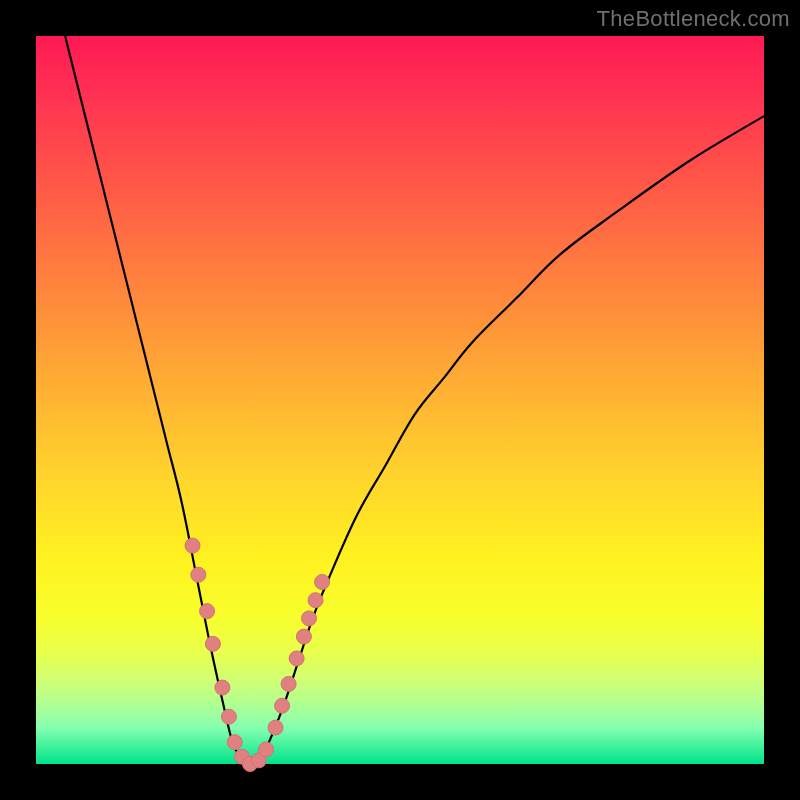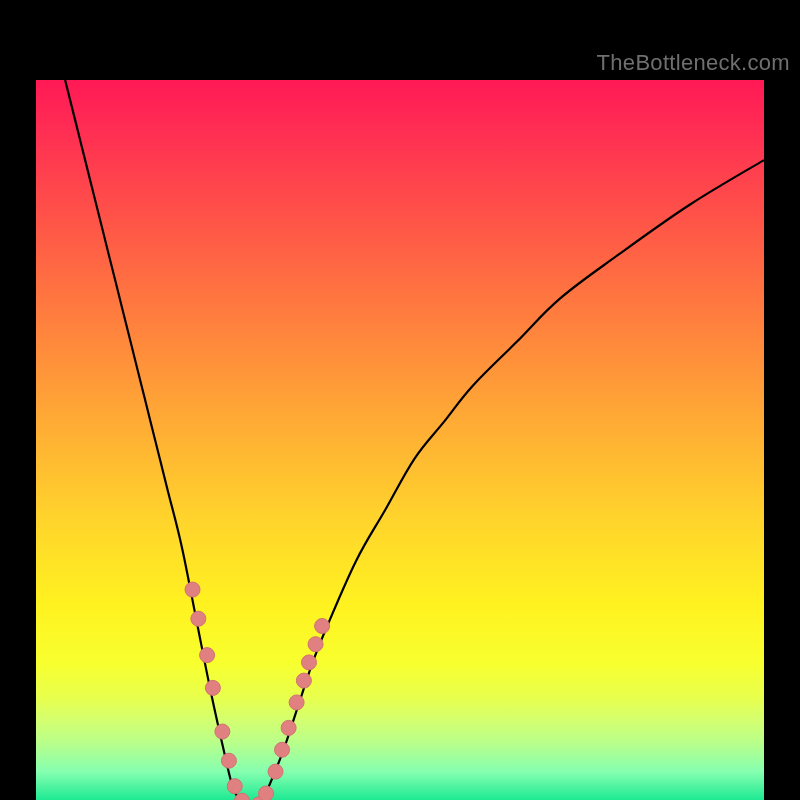--- a/index.html
+++ b/index.html
@@ -11,21 +11,20 @@
     overflow: hidden;
     font-family: Arial, Helvetica, sans-serif;
   }
   .frame {
     position: absolute;
     top: 0;
     left: 0;
     width: 800px;
     height: 724px;
     background: #000;
-    margin-top: 44px;
   }
   .plot {
     position: absolute;
     top: 36px;
     left: 36px;
     width: 728px;
     height: 728px;
     background: linear-gradient(
       to bottom,
       #ff1955 0%,

